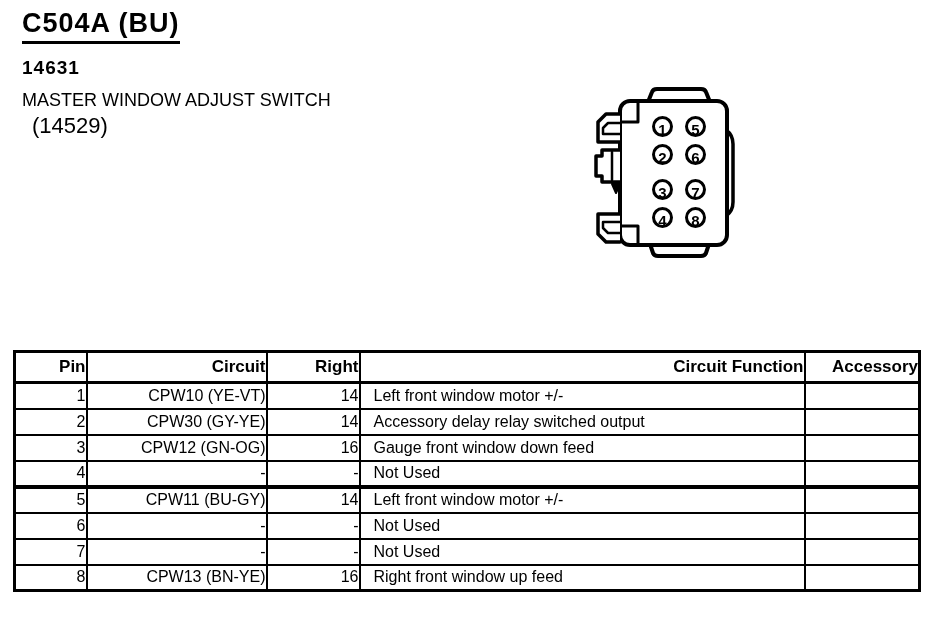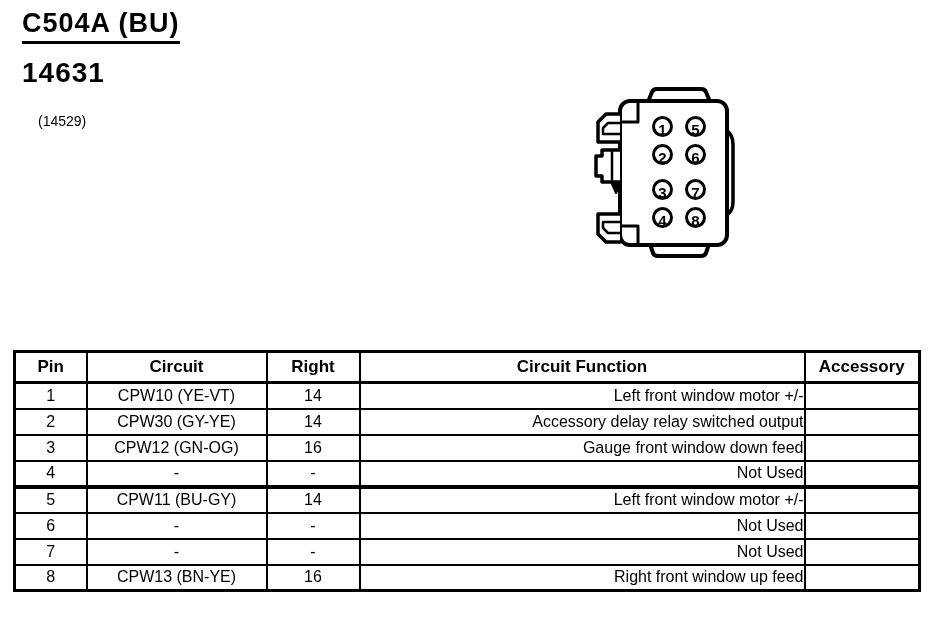--- a/index.html
+++ b/index.html
@@ -14,29 +14,29 @@
 
   
   .title {
     position: absolute; left: 22px; top: 8px;
     font-size: 27px; font-weight: bold;
     border-bottom: 3px solid #000; padding-bottom: 2px;
     letter-spacing: 1px;
   }
   .part-number {
     position: absolute; left: 22px; top: 57px;
-    font-size: 28px; font-weight: bold; letter-spacing: 1px;
+    font-size: 19px; font-weight: bold; letter-spacing: 1px;
   }
   .component-name {
     position: absolute; left: 22px; top: 90px;
     font-size: 18px;
   }
   .component-code {
-    position: absolute; left: 38px; top: 113px;
-    font-size: 14px;
+    position: absolute; left: 32px; top: 113px;
+    font-size: 22px;
   }
 
   
   .connector {
     position: absolute; left: 590px; top: 80px;
     width: 160px; height: 190px;
   }
   .connector svg { position: absolute; left: 0; top: 0; }
   .pin-circle {
     position: absolute;
@@ -49,38 +49,39 @@
 
   
   .pinout-wrap { position: absolute; left: 13px; top: 350px; }
   table.pinout {
     border-collapse: collapse; table-layout: fixed;
     width: 905px;
     border: 3px solid #000;
   }
   table.pinout th, table.pinout td {
     border: 2px solid #000;
-    text-align: center;
+    text-align: right;
     white-space: nowrap; overflow: hidden;
   }
   table.pinout thead th {
     height: 31px; font-size: 17px; font-weight: bold;
     border-bottom: 3px solid #000;
   }
   table.pinout tbody td { height: 26px; font-size: 16px; }
-  table.pinout td.fn { text-align: right; padding-left: 13px; }
+  table.pinout td.fn { text-align: left; padding-left: 13px; }
   table.pinout tr.thick-bottom td { border-bottom: 4px solid #000; }
 </style>
 </head>
 <body>
 
 <div id="page">
 
   <div class="title">C504A (BU)</div>
   <div class="part-number">14631</div>
+  <div class="component-name">MASTER WINDOW ADJUST SWITCH</div>
   <div class="component-code">(14529)</div>
 
   <div class="connector">
     <svg width="160" height="190" viewBox="0 0 160 190" fill="none" stroke="#000" stroke-linejoin="round" stroke-linecap="round">
 
       <path d="M58,22 L62,12 Q63,9 67,9 L111,9 Q115,9 116,12 L120,22" stroke-width="4" fill="#fff"></path>
 
       <path d="M60,164 L63,173 Q64,176 68,176 L111,176 Q115,176 116,173 L119,164" stroke-width="4" fill="#fff"></path>
 
       <path d="M136,50 Q143,55 143,64 L143,122 Q143,131 136,136" stroke-width="3.5"></path>

